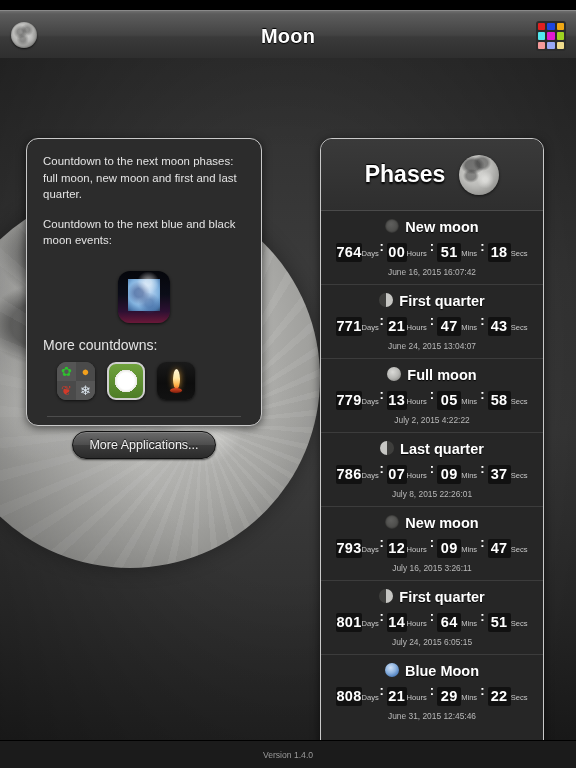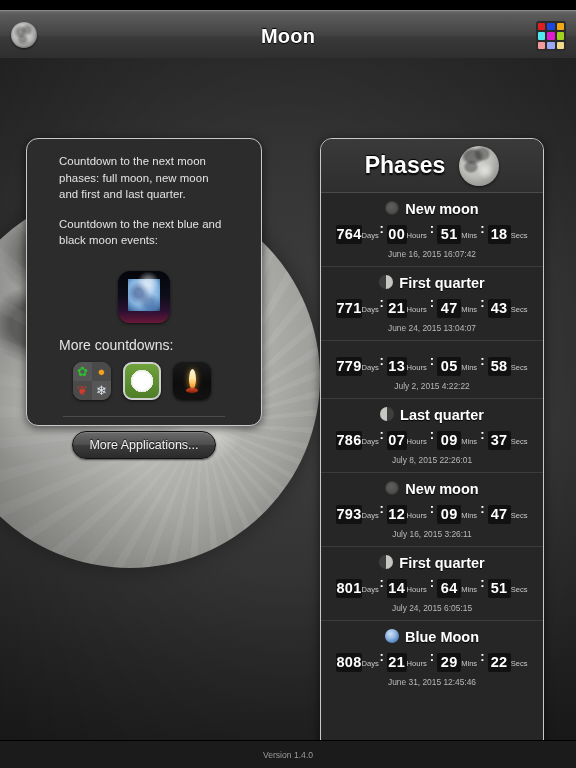--- a/index.html
+++ b/index.html
@@ -77,21 +77,21 @@
     pointer-events:none; }
 
   
   .panel{
     position:absolute;
     background:#2c2c2c;
     border:1px solid #c9c9c9;
     border-radius:12px;
     box-shadow:0 2px 10px rgba(0,0,0,.6);
   }
-  .info-panel{ left:26px; top:80px; width:236px; height:288px; padding:14px 32px 12px; }
+  .info-panel{ left:26px; top:80px; width:236px; height:288px; padding:14px 16px 12px; }
   .info-text{
     color:#e4e4e4; font-size:11.4px; line-height:16.5px; letter-spacing:.05px;
   }
   .info-text + .info-text{ margin-top:13px; }
 
   .app-icon-big{
     width:52px; height:52px; margin:22px auto 0; border-radius:12px;
     background:
       radial-gradient(circle at 58% 22%, rgba(255,255,255,.5) 0 6%, rgba(0,0,0,0) 22%),
       radial-gradient(circle at 40% 42%, rgba(40,70,130,.55) 0 10%, rgba(0,0,0,0) 26%),
@@ -138,21 +138,21 @@
     background:linear-gradient(to bottom,#6b6b6b 0%,#4e4e4e 48%,#3c3c3c 52%,#2a2a2a 100%);
     color:#f2f2f2; font-size:12.5px; font-family:"Liberation Sans", sans-serif;
     text-shadow:0 -1px 1px rgba(0,0,0,.8);
     box-shadow:0 1px 2px rgba(0,0,0,.6), inset 0 1px 0 rgba(255,255,255,.16);
     cursor:pointer;
   }
 
   
   .phases-panel{ left:320px; top:80px; width:224px; height:636px; overflow:hidden; background:#262626; }
   .phases-head{
-    height:54px; display:flex; align-items:center; justify-content:center; gap:14px;
+    height:72px; display:flex; align-items:center; justify-content:center; gap:14px;
     background:linear-gradient(to bottom,#3a3a3a,#2e2e2e);
     border-bottom:1px solid #4a4a4a;
     border-radius:11px 11px 0 0;
   }
   .phases-title{ color:#fff; font-size:23px; font-weight:bold; text-shadow:0 -1px 1px #000,0 2px 2px #000; }
   .head-moon{ width:40px; height:40px; border-radius:50%;
     background:
       radial-gradient(ellipse 12px 9px at 34% 26%, rgba(55,55,55,.6) 0 60%, rgba(0,0,0,0) 100%),
       radial-gradient(ellipse 9px 8px at 58% 20%, rgba(60,60,60,.5) 0 60%, rgba(0,0,0,0) 100%),
       radial-gradient(ellipse 8px 7px at 30% 52%, rgba(62,62,62,.5) 0 60%, rgba(0,0,0,0) 100%),
@@ -312,20 +312,24 @@
               </div>
               <div class="colon">:</div>
               <div class="seg">
                 <div class="num">43</div>
                 <div class="lbl">Secs</div>
               </div>
             </div>
             <div class="phase-date">June 24, 2015  13:04:07</div>
           </div>
           <div class="phase-row">
+            <div class="phase-name-wrap">
+              <div class="pmoon full"></div>
+              <div class="phase-name">Full moon</div>
+            </div>
             <div class="timer">
               <div class="seg">
                 <div class="num">779</div>
                 <div class="lbl">Days</div>
               </div>
               <div class="colon">:</div>
               <div class="seg">
                 <div class="num">13</div>
                 <div class="lbl">Hours</div>
               </div>

